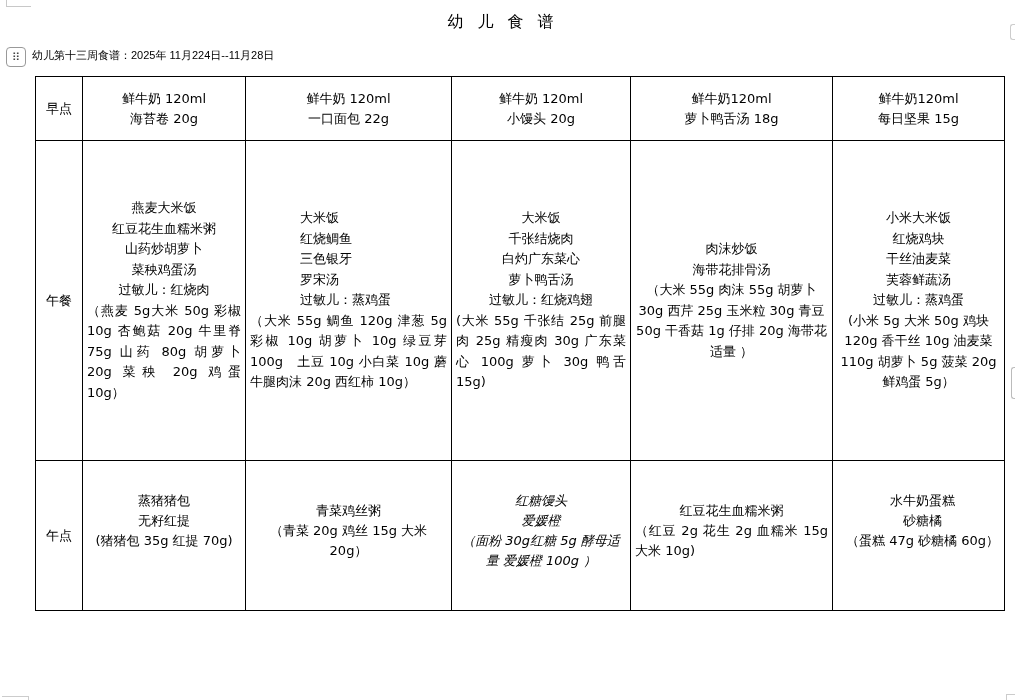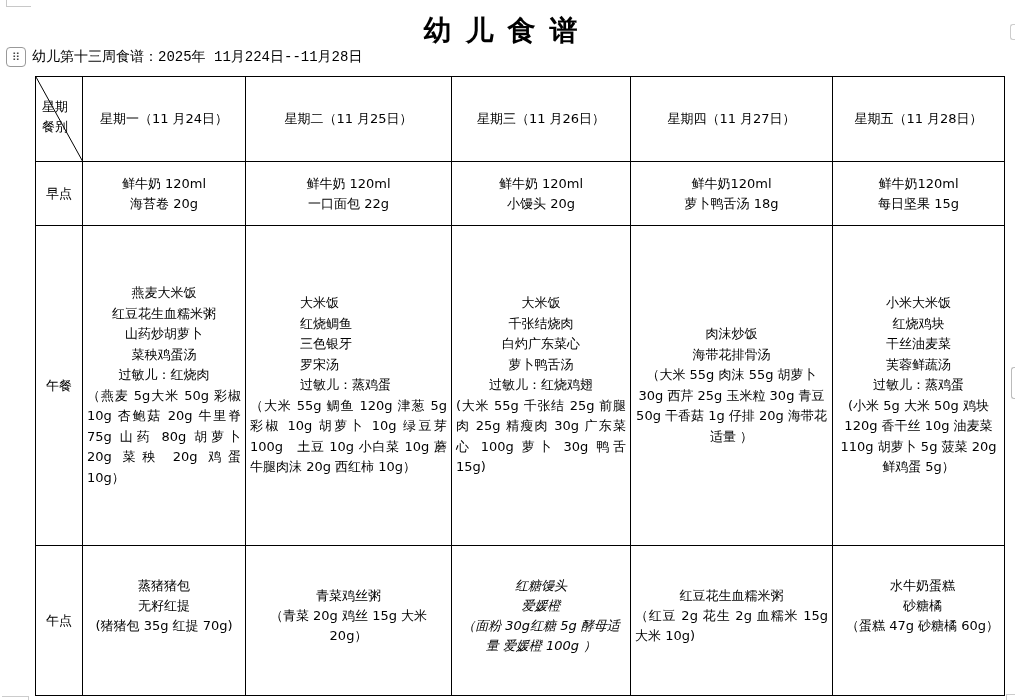--- a/index.html
+++ b/index.html
@@ -1,27 +1,27 @@
 <!DOCTYPE html>
 <html><head>
 <meta charset="utf-8">
 <style>
   html, body { margin:0; padding:0; background:#ffffff; }
   body { width:1015px; height:700px; position:relative; overflow:hidden;
          font-family:"DejaVu Sans", "Liberation Sans", sans-serif; color:#000; }
   .corner-mark { position:absolute; left:6px; top:-2px; width:24px; height:8px;
                  border-left:1px solid #c8c8c8; border-bottom:1px solid #c8c8c8; }
   .title { position:absolute; left:0; width:1015px; top:12px; text-align:center;
-           font-size:28px; font-weight:bold; letter-spacing:14px; }
+           font-size:16px; font-weight:normal; letter-spacing:14px; }
   .handle { position:absolute; left:6px; top:47px; width:20px; height:20px;
             border:1px solid #999; border-radius:4px; box-sizing:border-box;
             display:flex; align-items:center; justify-content:center;
             font-size:11px; color:#444; background:#fff; cursor:move; }
-  .subtitle { position:absolute; left:32px; top:48px; font-size:14px;
-              font-family:Liberation Mono, monospace; }
+  .subtitle { position:absolute; left:32px; top:48px; font-size:11px;
+              font-family:Liberation Sans, sans-serif; }
   table.menu { position:absolute; left:35px; top:76px; border-collapse:collapse;
                table-layout:fixed; }
   table.menu td { border:1px solid #000; padding:0 4px; text-align:center;
                   vertical-align:middle; font-size:13px; line-height:20px; }
   .diag { position:relative; padding:0 !important; }
   .diag svg { position:absolute; left:0; top:0; }
   .diag .dtext { position:absolute; left:6px; top:20px; text-align:left;
                  font-size:13px; line-height:20px; }
   .lunch td.c { line-height:20.5px; }
   .just { text-align:justify; text-align-last:left; }
@@ -51,36 +51,20 @@
 <table class="menu">
   <colgroup>
     <col style="width:47px">
     <col style="width:163px">
     <col style="width:206px">
     <col style="width:179px">
     <col style="width:202px">
     <col style="width:172px">
   </colgroup>
   <tbody>
-      <tr style="height:85px">
-    <td class="diag">
-      <svg width="47" height="85">
-        <line x1="0" y1="0" x2="47" y2="85" stroke="#000" stroke-width="1"></line>
-      </svg>
-      <div class="dtext">
-        <span class="line">星期</span>
-        <span class="line">餐别</span>
-      </div>
-    </td>
-    <td>星期一（11 月24日）</td>
-    <td>星期二（11 月25日）</td>
-    <td>星期三（11 月26日）</td>
-    <td>星期四（11 月27日）</td>
-    <td>星期五（11 月28日）</td>
-  </tr>
 
   <tr style="height:64px">
     <td>早点</td>
     <td>
       <span class="line">鲜牛奶 120ml</span>
       <span class="line">海苔卷 20g</span>
     </td>
     <td>
       <span class="line">鲜牛奶 120ml</span>
       <span class="line">一口面包 22g</span>

